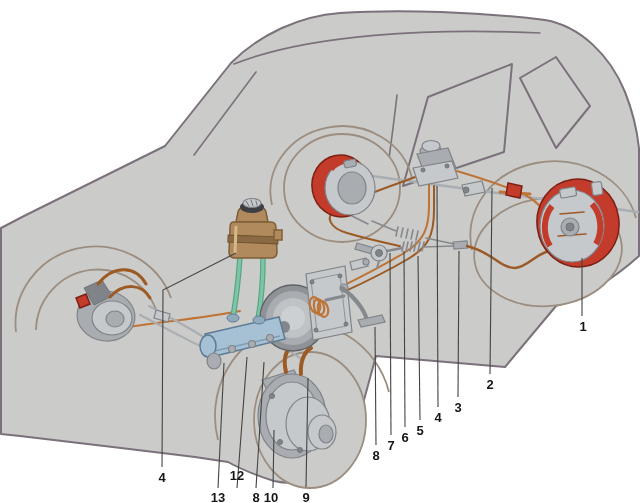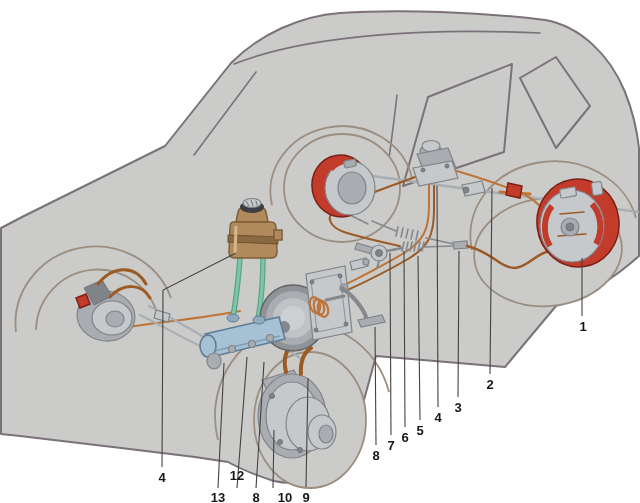--- a/index.html
+++ b/index.html
@@ -252,19 +252,19 @@
 <div id="label-layer">
       <div class="callout" style="left: 583px; top: 326px;">1</div>
       <div class="callout" style="left: 490px; top: 384px;">2</div>
       <div class="callout" style="left: 458px; top: 407px;">3</div>
       <div class="callout" style="left: 438px; top: 417px;">4</div>
       <div class="callout" style="left: 420px; top: 430px;">5</div>
       <div class="callout" style="left: 405px; top: 437px;">6</div>
       <div class="callout" style="left: 391px; top: 445px;">7</div>
       <div class="callout" style="left: 376px; top: 455px;">8</div>
       <div class="callout" style="left: 306px; top: 497px;">9</div>
-      <div class="callout" style="left: 285px; top: 497px;">10</div>
+      <div class="callout" style="left: 271px; top: 497px;">10</div>
       <div class="callout" style="left: 256px; top: 497px;">8</div>
       <div class="callout" style="left: 237px; top: 475px; text-align: center;">12</div>
       <div class="callout" style="left: 218px; top: 497px;">13</div>
       <div class="callout" style="left: 162px; top: 477px;">4</div>
     </div>
 </div>
 
 </body></html>

